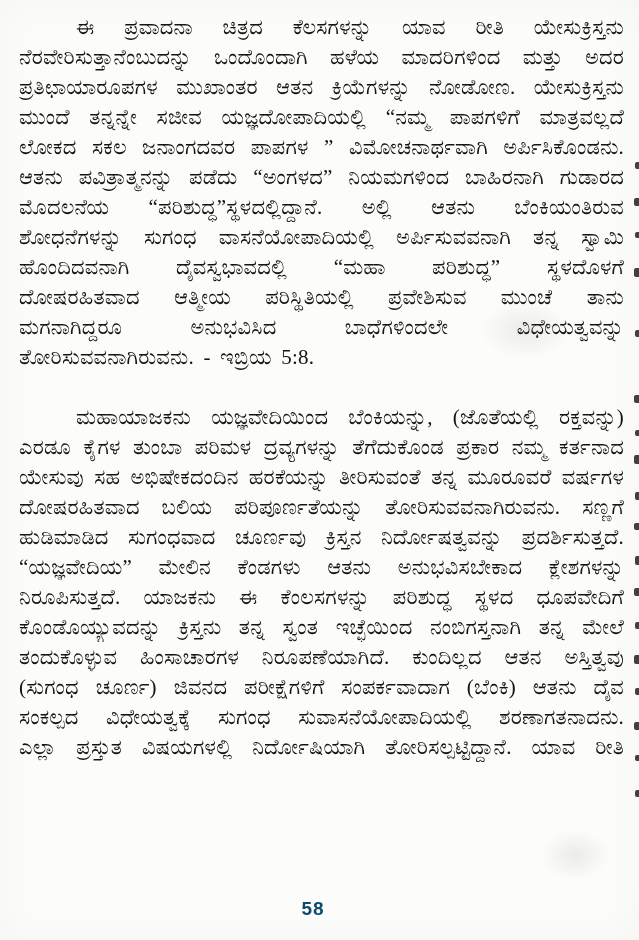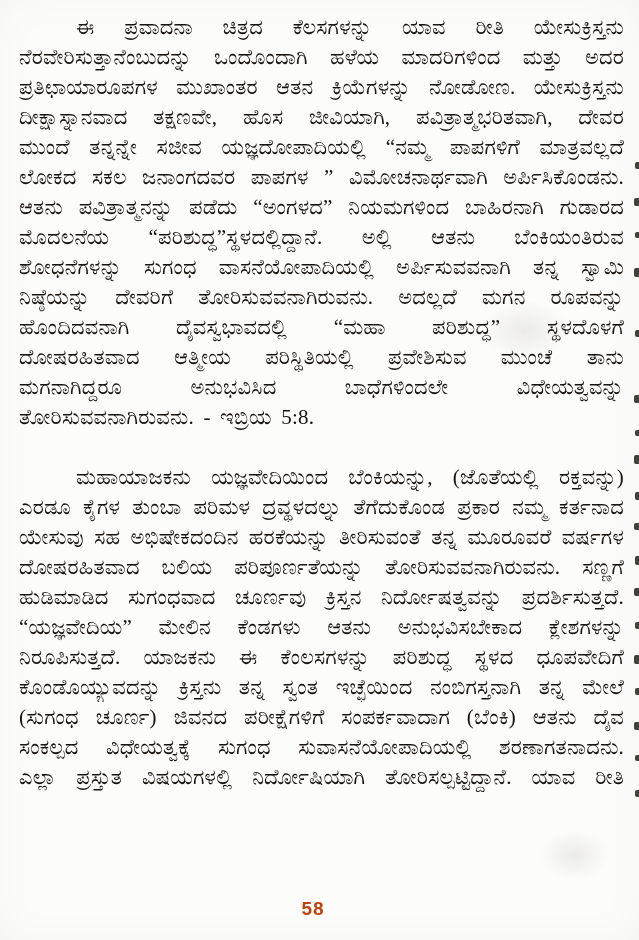--- a/index.html
+++ b/index.html
@@ -42,21 +42,21 @@
   .line.last  { text-align-last: left; word-spacing: 4px; }
   .page-number {
     position: absolute;
     left: 0;
     top: 898px;
     width: 626px;
     text-align: center;
     font-size: 19px;
     font-weight: bold;
     letter-spacing: 1px;
-    color: #c2410c;
+    color: #0c4a6e;
     font-family: "Liberation Sans", sans-serif;
   }
   .speck {
     position: absolute;
     background: #23201a;
     border-radius: 2px 0 0 2px;
     opacity: 0.85;
   }
   .smudge {
     position: absolute;
@@ -68,41 +68,40 @@
 <body>
 
 <div class="page">
 
   <div class="text-block">
 
   <div class="paragraph">
         <div class="line first">ಈ ಪ್ರವಾದನಾ ಚಿತ್ರದ ಕೆಲಸಗಳನ್ನು ಯಾವ ರೀತಿ ಯೇಸುಕ್ರಿಸ್ತನು</div>
         <div class="line">ನೆರವೇರಿಸುತ್ತಾನೆಂಬುದನ್ನು ಒಂದೊಂದಾಗಿ ಹಳೆಯ ಮಾದರಿಗಳಿಂದ ಮತ್ತು ಅದರ</div>
         <div class="line">ಪ್ರತಿಛಾಯಾರೂಪಗಳ ಮುಖಾಂತರ ಆತನ ಕ್ರಿಯೆಗಳನ್ನು ನೋಡೋಣ. ಯೇಸುಕ್ರಿಸ್ತನು</div>
-        <div class="line">ದೀಕ್ಷಾಸ್ನಾನವಾದ ತಕ್ಷಣವೇ, ಹೊಸ ಜೀವಿಯಾಗಿ, ಪವಿತ್ರಾತ್ಮಭರಿತವಾಗಿ, ದೇವರ</div>
         <div class="line">ಮುಂದೆ ತನ್ನನ್ನೇ ಸಜೀವ ಯಜ್ಞದೋಪಾದಿಯಲ್ಲಿ “ನಮ್ಮ ಪಾಪಗಳಿಗೆ ಮಾತ್ರವಲ್ಲದೆ</div>
         <div class="line">ಲೋಕದ ಸಕಲ ಜನಾಂಗದವರ ಪಾಪಗಳ ” ವಿಮೋಚನಾರ್ಥವಾಗಿ ಅರ್ಪಿಸಿಕೊಂಡನು.</div>
         <div class="line">ಆತನು ಪವಿತ್ರಾತ್ಮನನ್ನು ಪಡೆದು “ಅಂಗಳದ” ನಿಯಮಗಳಿಂದ ಬಾಹಿರನಾಗಿ ಗುಡಾರದ</div>
         <div class="line">ಮೊದಲನೆಯ “ಪರಿಶುದ್ಧ”ಸ್ಥಳದಲ್ಲಿದ್ದಾನೆ. ಅಲ್ಲಿ ಆತನು ಬೆಂಕಿಯಂತಿರುವ</div>
         <div class="line">ಶೋಧನೆಗಳನ್ನು ಸುಗಂಧ ವಾಸನೆಯೋಪಾದಿಯಲ್ಲಿ ಅರ್ಪಿಸುವವನಾಗಿ ತನ್ನ ಸ್ವಾಮಿ</div>
-        <div class="line">ನಿಷ್ಠೆಯನ್ನು ದೇವರಿಗೆ ತೋರಿಸುವವನಾಗಿರುವನು. ಅದಲ್ಲದೆ ಮಗನ ರೂಪವನ್ನು</div>
         <div class="line">ಹೊಂದಿದವನಾಗಿ ದೈವಸ್ವಭಾವದಲ್ಲಿ “ಮಹಾ ಪರಿಶುದ್ಧ” ಸ್ಥಳದೊಳಗೆ</div>
         <div class="line">ದೋಷರಹಿತವಾದ ಆತ್ಮೀಯ ಪರಿಸ್ಥಿತಿಯಲ್ಲಿ ಪ್ರವೇಶಿಸುವ ಮುಂಚೆ ತಾನು</div>
         <div class="line">ಮಗನಾಗಿದ್ದರೂ ಅನುಭವಿಸಿದ ಬಾಧೆಗಳಿಂದಲೇ ವಿಧೇಯತ್ವವನ್ನು</div>
         <div class="line last">ತೋರಿಸುವವನಾಗಿರುವನು. - ಇಬ್ರಿಯ 5:8.</div>
       </div>
       <div class="paragraph">
         <div class="line first">ಮಹಾಯಾಜಕನು ಯಜ್ಞವೇದಿಯಿಂದ ಬೆಂಕಿಯನ್ನು, (ಜೊತೆಯಲ್ಲಿ ರಕ್ತವನ್ನು)</div>
-        <div class="line">ಎರಡೂ ಕೈಗಳ ತುಂಬಾ ಪರಿಮಳ ದ್ರವ್ಥಳದಲ್ನು ತೆಗೆದುಕೊಂಡ ಪ್ರಕಾರ ನಮ್ಮ ಕರ್ತನಾದ</div>
+        <div class="line">ಎರಡೂ ಕೈಗಳ ತುಂಬಾ ಪರಿಮಳ ದ್ರವ್ಯಗಳನ್ನು ತೆಗೆದುಕೊಂಡ ಪ್ರಕಾರ ನಮ್ಮ ಕರ್ತನಾದ</div>
         <div class="line">ಯೇಸುವು ಸಹ ಅಭಿಷೇಕದಂದಿನ ಹರಕೆಯನ್ನು ತೀರಿಸುವಂತೆ ತನ್ನ ಮೂರೂವರೆ ವರ್ಷಗಳ</div>
         <div class="line">ದೋಷರಹಿತವಾದ ಬಲಿಯ ಪರಿಪೂರ್ಣತೆಯನ್ನು ತೋರಿಸುವವನಾಗಿರುವನು. ಸಣ್ಣಗೆ</div>
         <div class="line">ಹುಡಿಮಾಡಿದ ಸುಗಂಧವಾದ ಚೂರ್ಣವು ಕ್ರಿಸ್ತನ ನಿರ್ದೋಷತ್ವವನ್ನು ಪ್ರದರ್ಶಿಸುತ್ತದೆ.</div>
         <div class="line">“ಯಜ್ಞವೇದಿಯ” ಮೇಲಿನ ಕೆಂಡಗಳು ಆತನು ಅನುಭವಿಸಬೇಕಾದ ಕ್ಲೇಶಗಳನ್ನು</div>
         <div class="line">ನಿರೂಪಿಸುತ್ತದೆ. ಯಾಜಕನು ಈ ಕೆಂಲಸಗಳನ್ನು ಪರಿಶುದ್ಧ ಸ್ಥಳದ ಧೂಪವೇದಿಗೆ</div>
         <div class="line">ಕೊಂಡೊಯ್ಯುವದನ್ನು ಕ್ರಿಸ್ತನು ತನ್ನ ಸ್ವಂತ ಇಚ್ಛೆಯಿಂದ ನಂಬಿಗಸ್ತನಾಗಿ ತನ್ನ ಮೇಲೆ</div>
+        <div class="line">ತಂದುಕೊಳ್ಳುವ ಹಿಂಸಾಚಾರಗಳ ನಿರೂಪಣೆಯಾಗಿದೆ. ಕುಂದಿಲ್ಲದ ಆತನ ಅಸ್ತಿತ್ವವು</div>
         <div class="line">(ಸುಗಂಧ ಚೂರ್ಣ) ಜಿವನದ ಪರೀಕ್ಷೆಗಳಿಗೆ ಸಂಪರ್ಕವಾದಾಗ (ಬೆಂಕಿ) ಆತನು ದೈವ</div>
         <div class="line">ಸಂಕಲ್ಪದ ವಿಧೇಯತ್ವಕ್ಕೆ ಸುಗಂಧ ಸುವಾಸನೆಯೋಪಾದಿಯಲ್ಲಿ ಶರಣಾಗತನಾದನು.</div>
         <div class="line">ಎಲ್ಲಾ ಪ್ರಸ್ತುತ ವಿಷಯಗಳಲ್ಲಿ ನಿರ್ದೋಷಿಯಾಗಿ ತೋರಿಸಲ್ಪಟ್ಟಿದ್ದಾನೆ. ಯಾವ ರೀತಿ</div>
       </div>
     </div>
 
   <div class="page-number">58</div>
 
   <div class="smudge" style="left:480px; top:300px; width:90px; height:60px;"></div>
   <div class="smudge" style="left:540px; top:830px; width:70px; height:50px;"></div>

